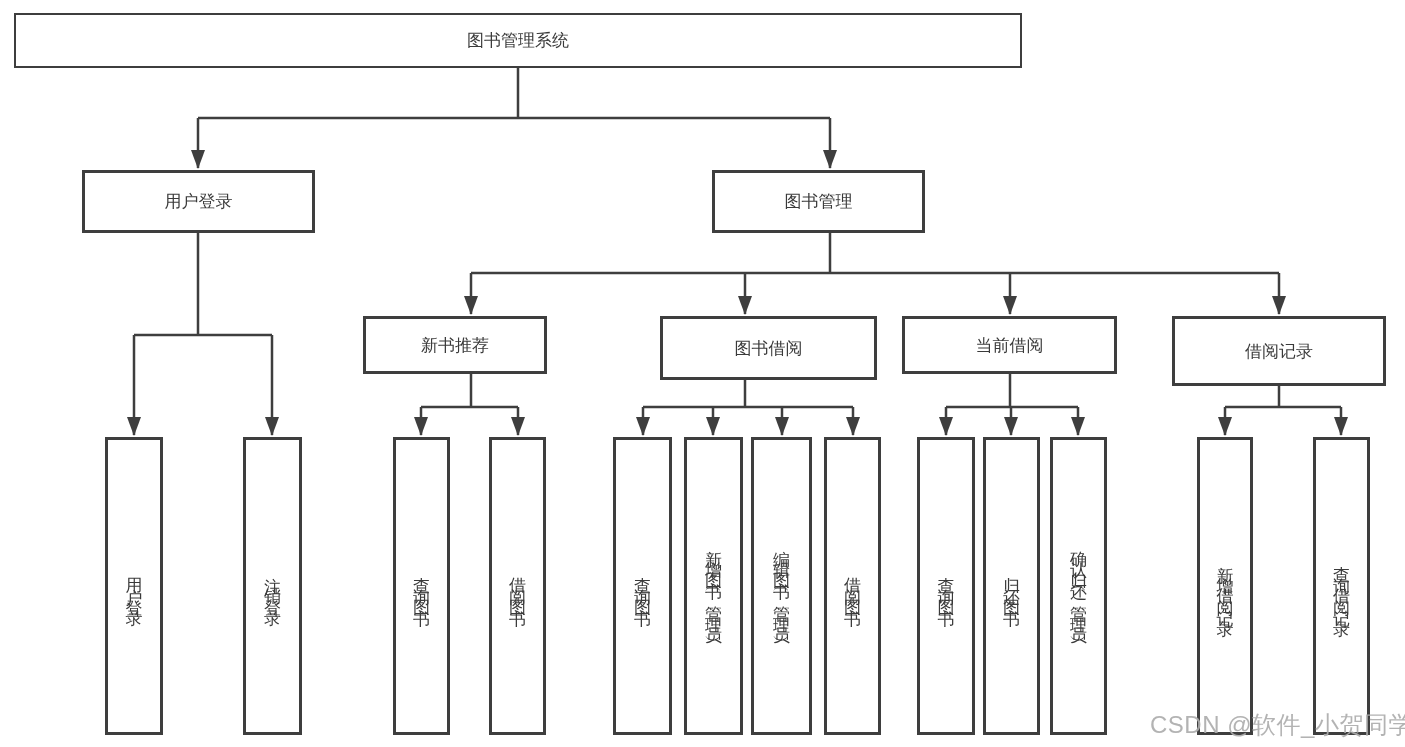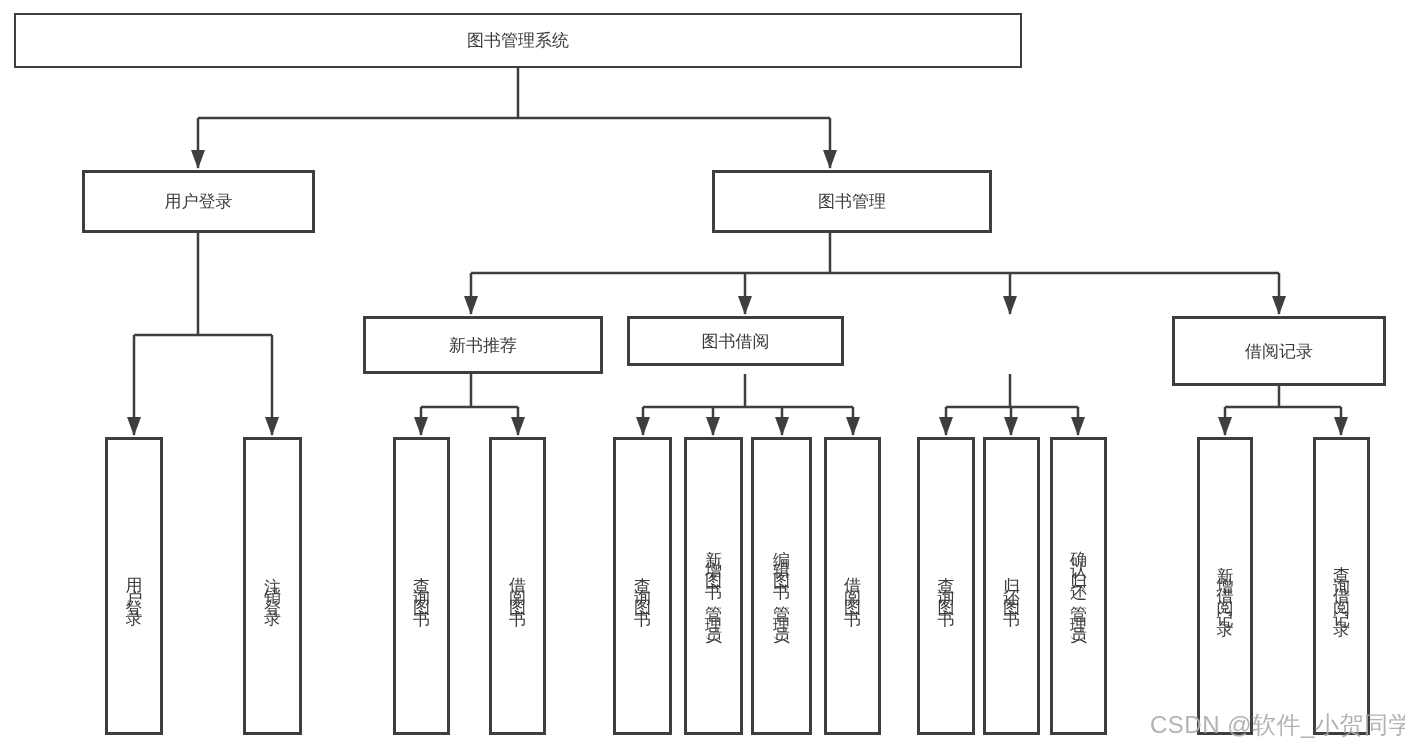--- a/index.html
+++ b/index.html
@@ -72,29 +72,32 @@
     </g>
   </svg>
 
   <div class="box root" style="left:14px;top:13px;width:1008px;height:55px">
     <span>图书管理系统</span>
   </div>
 
   <div class="box" style="left:82px;top:170px;width:233px;height:63px">
     <span>用户登录</span>
   </div>
-  <div class="box" style="left:712px;top:170px;width:280px;height:63px">
+  <div class="box" style="left:712px;top:170px;width:213px;height:63px">
     <span>图书管理</span>
   </div>
 
-  <div class="box" style="left:363px;top:316px;width:240px;height:58px">
+  <div class="box" style="left:363px;top:316px;width:184px;height:58px">
     <span>新书推荐</span>
   </div>
-  <div class="box" style="left:627px;top:316px;width:217px;height:50px">
+  <div class="box" style="left:660px;top:316px;width:217px;height:64px">
     <span>图书借阅</span>
+  </div>
+  <div class="box" style="left:902px;top:316px;width:215px;height:58px">
+    <span>当前借阅</span>
   </div>
   <div class="box" style="left:1172px;top:316px;width:214px;height:70px">
     <span>借阅记录</span>
   </div>
 
   <div class="box v" style="left:105px;top:437px;width:58px;height:298px">
     <span>用户登录</span>
   </div>
   <div class="box v" style="left:243px;top:437px;width:59px;height:298px">
     <span>注销登录</span>

